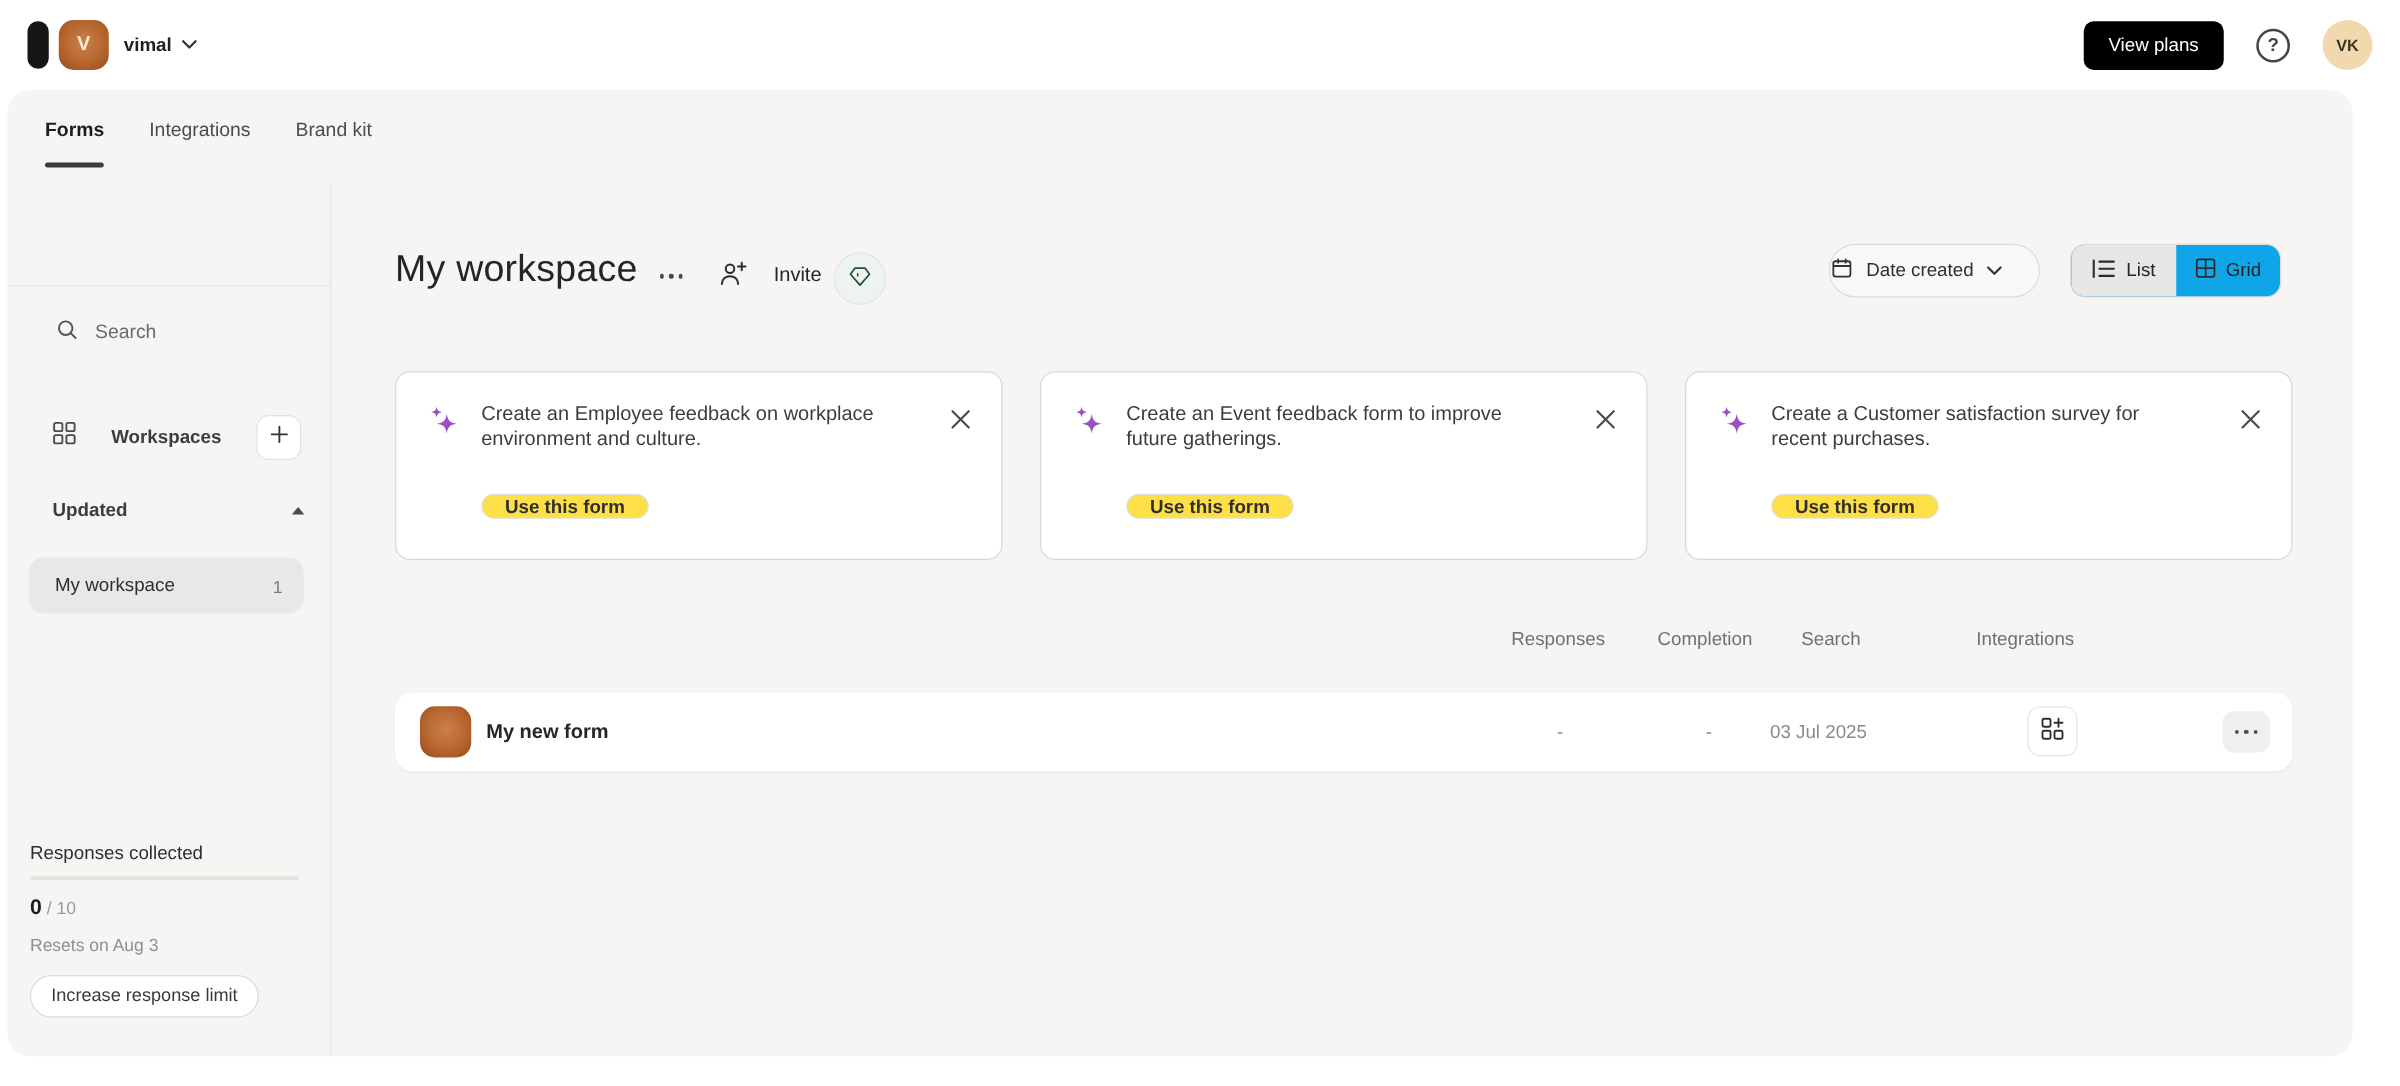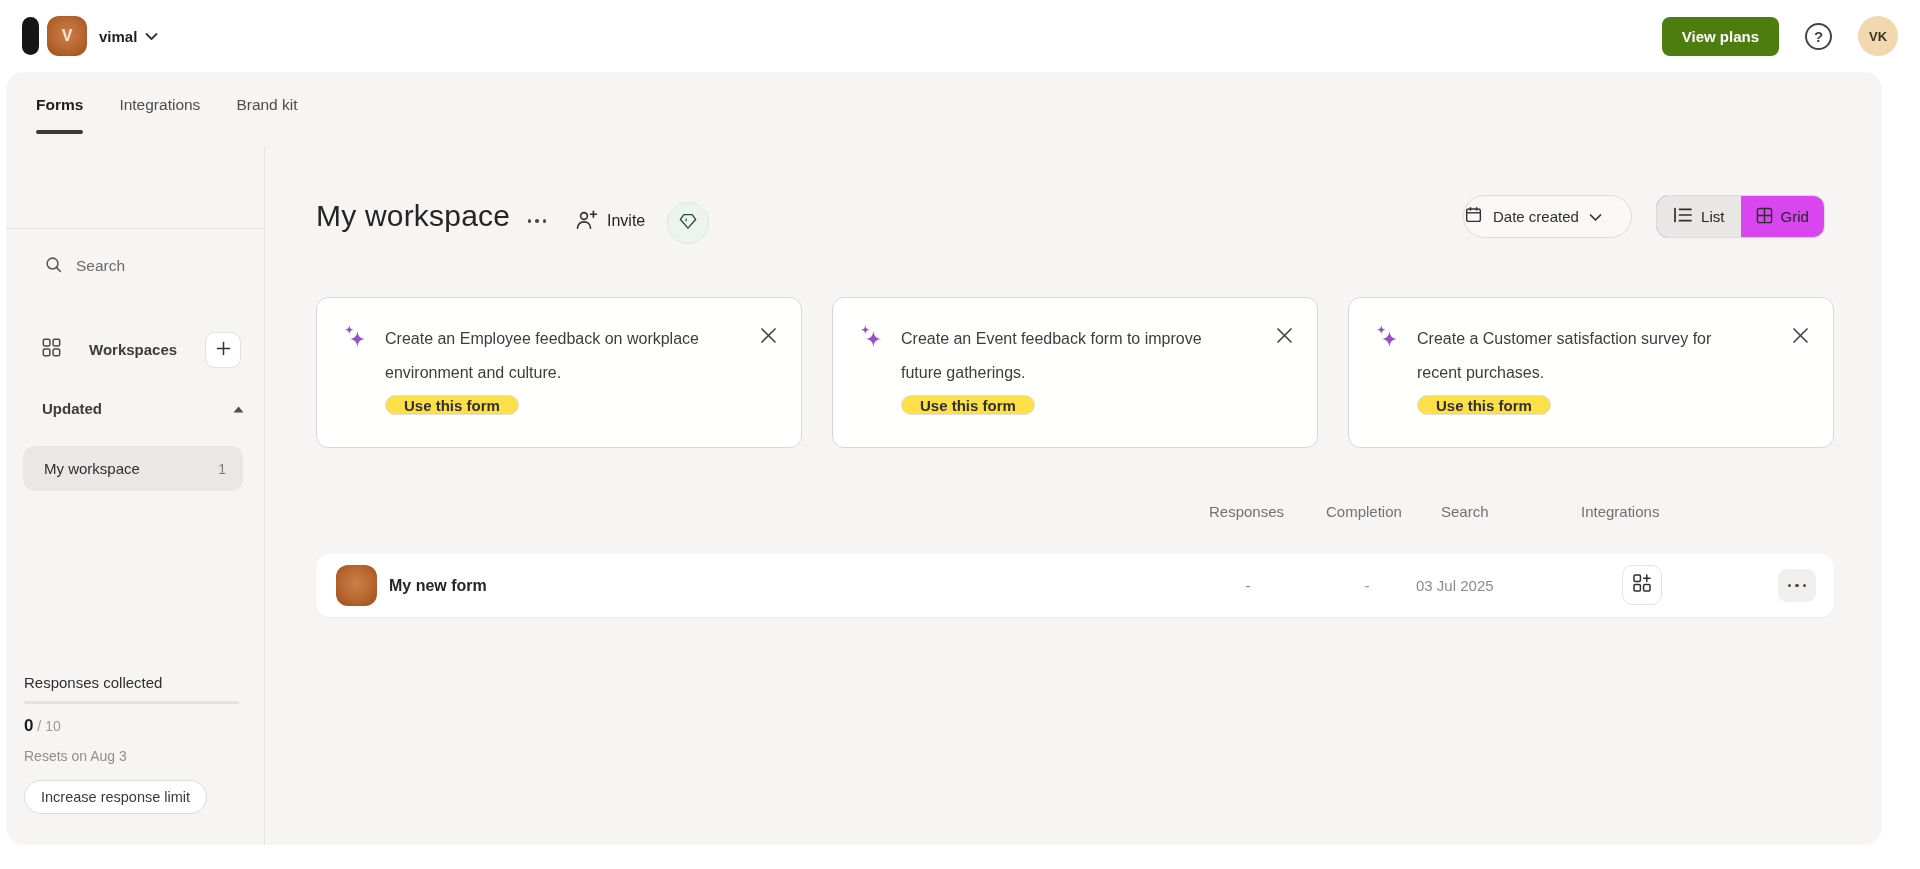--- a/index.html
+++ b/index.html
@@ -8,21 +8,21 @@
 
   
   .topbar { position:absolute; left:0; top:0; width:1920px; height:72px; display:flex; align-items:center; padding:0 22px; background:#fff; }
   .logo-pill { width:17px; height:38px; border-radius:9px; background:#161616; margin-right:8px; }
   .ws-avatar { width:40px; height:40px; border-radius:12px; display:flex; align-items:center; justify-content:center;
     background:radial-gradient(circle at 50% 45%, #cd8049 0%, #b4622c 62%, #91491b 100%);
     color:#f8ecd9; font-size:16px; font-weight:700; }
   .ws-switcher { display:flex; align-items:center; gap:8px; margin-left:12px; cursor:pointer; }
   .ws-name { font-size:15px; font-weight:700; color:#1f1f1f; }
   .top-right { margin-left:auto; display:flex; align-items:center; gap:26px; }
-  .view-plans { height:39px; padding:0 20px; border:none; border-radius:8px; background:#4d7c0f; color:#fff; font-size:15px; font-weight:700; font-family:inherit; cursor:pointer; }
+  .view-plans { height:39px; padding:0 20px; border:none; border-radius:8px; background:#000000; color:#fff; font-size:15px; font-weight:400; font-family:inherit; cursor:pointer; }
   .help-circle { width:27px; height:27px; border-radius:50%; border:2px solid #454545; color:#454545; font-size:15px; font-weight:700; display:flex; align-items:center; justify-content:center; cursor:pointer; }
   .user-avatar { width:40px; height:40px; border-radius:50%; background:#f2d8ae; color:#3c3325; font-size:13px; font-weight:700; display:flex; align-items:center; justify-content:center; cursor:pointer; }
 
   
   .shell { position:absolute; left:6px; top:72px; width:1876px; height:773px; background:#f6f5f4; border-radius:18px; }
   .tabs { position:absolute; left:30px; top:24px; display:flex; gap:36px; }
   .tab { position:relative; font-size:15.5px; color:#4c4c4c; padding-bottom:20px; cursor:pointer; }
   .tab.active { color:#1d1d1d; font-weight:700; }
   .tab-underline { position:absolute; left:0; bottom:0; width:100%; height:4px; border-radius:3px; background:#3a3a3a; }
 
@@ -51,33 +51,33 @@
   .usage-count .used { font-size:17px; font-weight:700; color:#1d1d1d; }
   .usage-resets { margin-top:12px; font-size:14px; color:#8f8f8f; }
   .increase-btn { margin-top:16px; height:34px; padding:0 16px; background:#fff; border:1px solid #dddcda; border-radius:17px; font-size:14.5px; color:#3a3a3a; font-family:inherit; cursor:pointer; }
 
   
   .main { position:relative; flex:1; }
   .page-title { position:absolute; left:51px; top:52px; font-size:30px; font-weight:500; color:#252525; letter-spacing:.2px; }
   .dots-btn { position:absolute; left:252px; top:60px; width:40px; height:28px; display:flex; align-items:center; justify-content:center; gap:4px; cursor:pointer; border-radius:8px; }
   .dot { width:3.5px; height:3.5px; border-radius:50%; background:#4a4a4a; }
   .invite-btn { position:absolute; left:310px; top:57px; height:34px; display:flex; align-items:center; gap:9px; cursor:pointer; }
-  .invite-label { font-size:16px; color:#242424; }
+  .invite-label { font-size:16px; color:#242424;margin-left:12px; }
   .gem-badge { position:absolute; left:402px; top:55px; width:42px; height:42px; border-radius:50%; background:#edf3ee; border:1px solid #dde8df; display:flex; align-items:center; justify-content:center; cursor:pointer; }
 
   .sort-pill { position:absolute; left:1198px; top:48px; width:169px; height:43px; border:1px solid #dddcda; border-radius:22px; background:#f9f8f7; display:flex; align-items:center; gap:10px; cursor:pointer; }
   .sort-label { font-size:15px; color:#2e2e2e; }
-  .segmented { position:absolute; left:1391px; top:48px; width:169px; height:43px; border:1px solid #dddcda; border-radius:12px; background:#d946ef; display:flex; overflow:hidden; }
+  .segmented { position:absolute; left:1391px; top:48px; width:169px; height:43px; border:1px solid #dddcda; border-radius:12px; background:#0ea5e9; display:flex; overflow:hidden; }
   .segment { flex:1; display:flex; align-items:center; justify-content:center; gap:8px; font-size:15px; color:#252525; cursor:pointer; }
   .segment.selected { background:#e8e7e5; }
 
   .cards { position:absolute; left:51px; top:150px; width:1518px; height:151px; display:flex; gap:30px; }
   .sugg-card { position:relative; flex:1; background:#fffffe; border:1px solid #dcd5df; border-radius:12px; padding:24px 24px 0 24px; }
   .sugg-icon { position:absolute; left:24px; top:26px; }
-  .sugg-text { margin-left:44px; margin-right:60px; font-size:16px; line-height:34px; color:#3d3d3d; }
+  .sugg-text { margin-left:44px; margin-right:60px; font-size:16px; line-height:20px; color:#3d3d3d; }
   .sugg-close { position:absolute; right:22px; top:28px; width:20px; height:20px; cursor:pointer; }
   .use-form-btn { position:absolute; left:68px; top:97px; height:20px; padding:0 18px; background:#fde047; border:1px solid #e0dfdd; border-radius:10px; font-size:15px; font-weight:700; color:#2f2f2f; font-family:inherit; cursor:pointer; }
 
   .thead { position:absolute; top:356px; font-size:15px; color:#717171; }
   .th-responses { left:944px; } .th-completion { left:1061px; } .th-updated { left:1176px; } .th-integrations { left:1316px; }
 
   .row-card { position:absolute; left:51px; top:407px; width:1518px; height:63px; background:#fff; border-radius:14px; box-shadow:0 1px 2px rgba(0,0,0,.04); cursor:pointer; }
   .form-thumb { position:absolute; left:20px; top:11px; width:41px; height:41px; border-radius:12px;
     background:radial-gradient(circle at 50% 45%, #cd8049 0%, #b4622c 62%, #91491b 100%); }
   .form-name { position:absolute; left:73px; top:0; height:63px; display:flex; align-items:center; font-size:16px; font-weight:700; color:#262626; }

